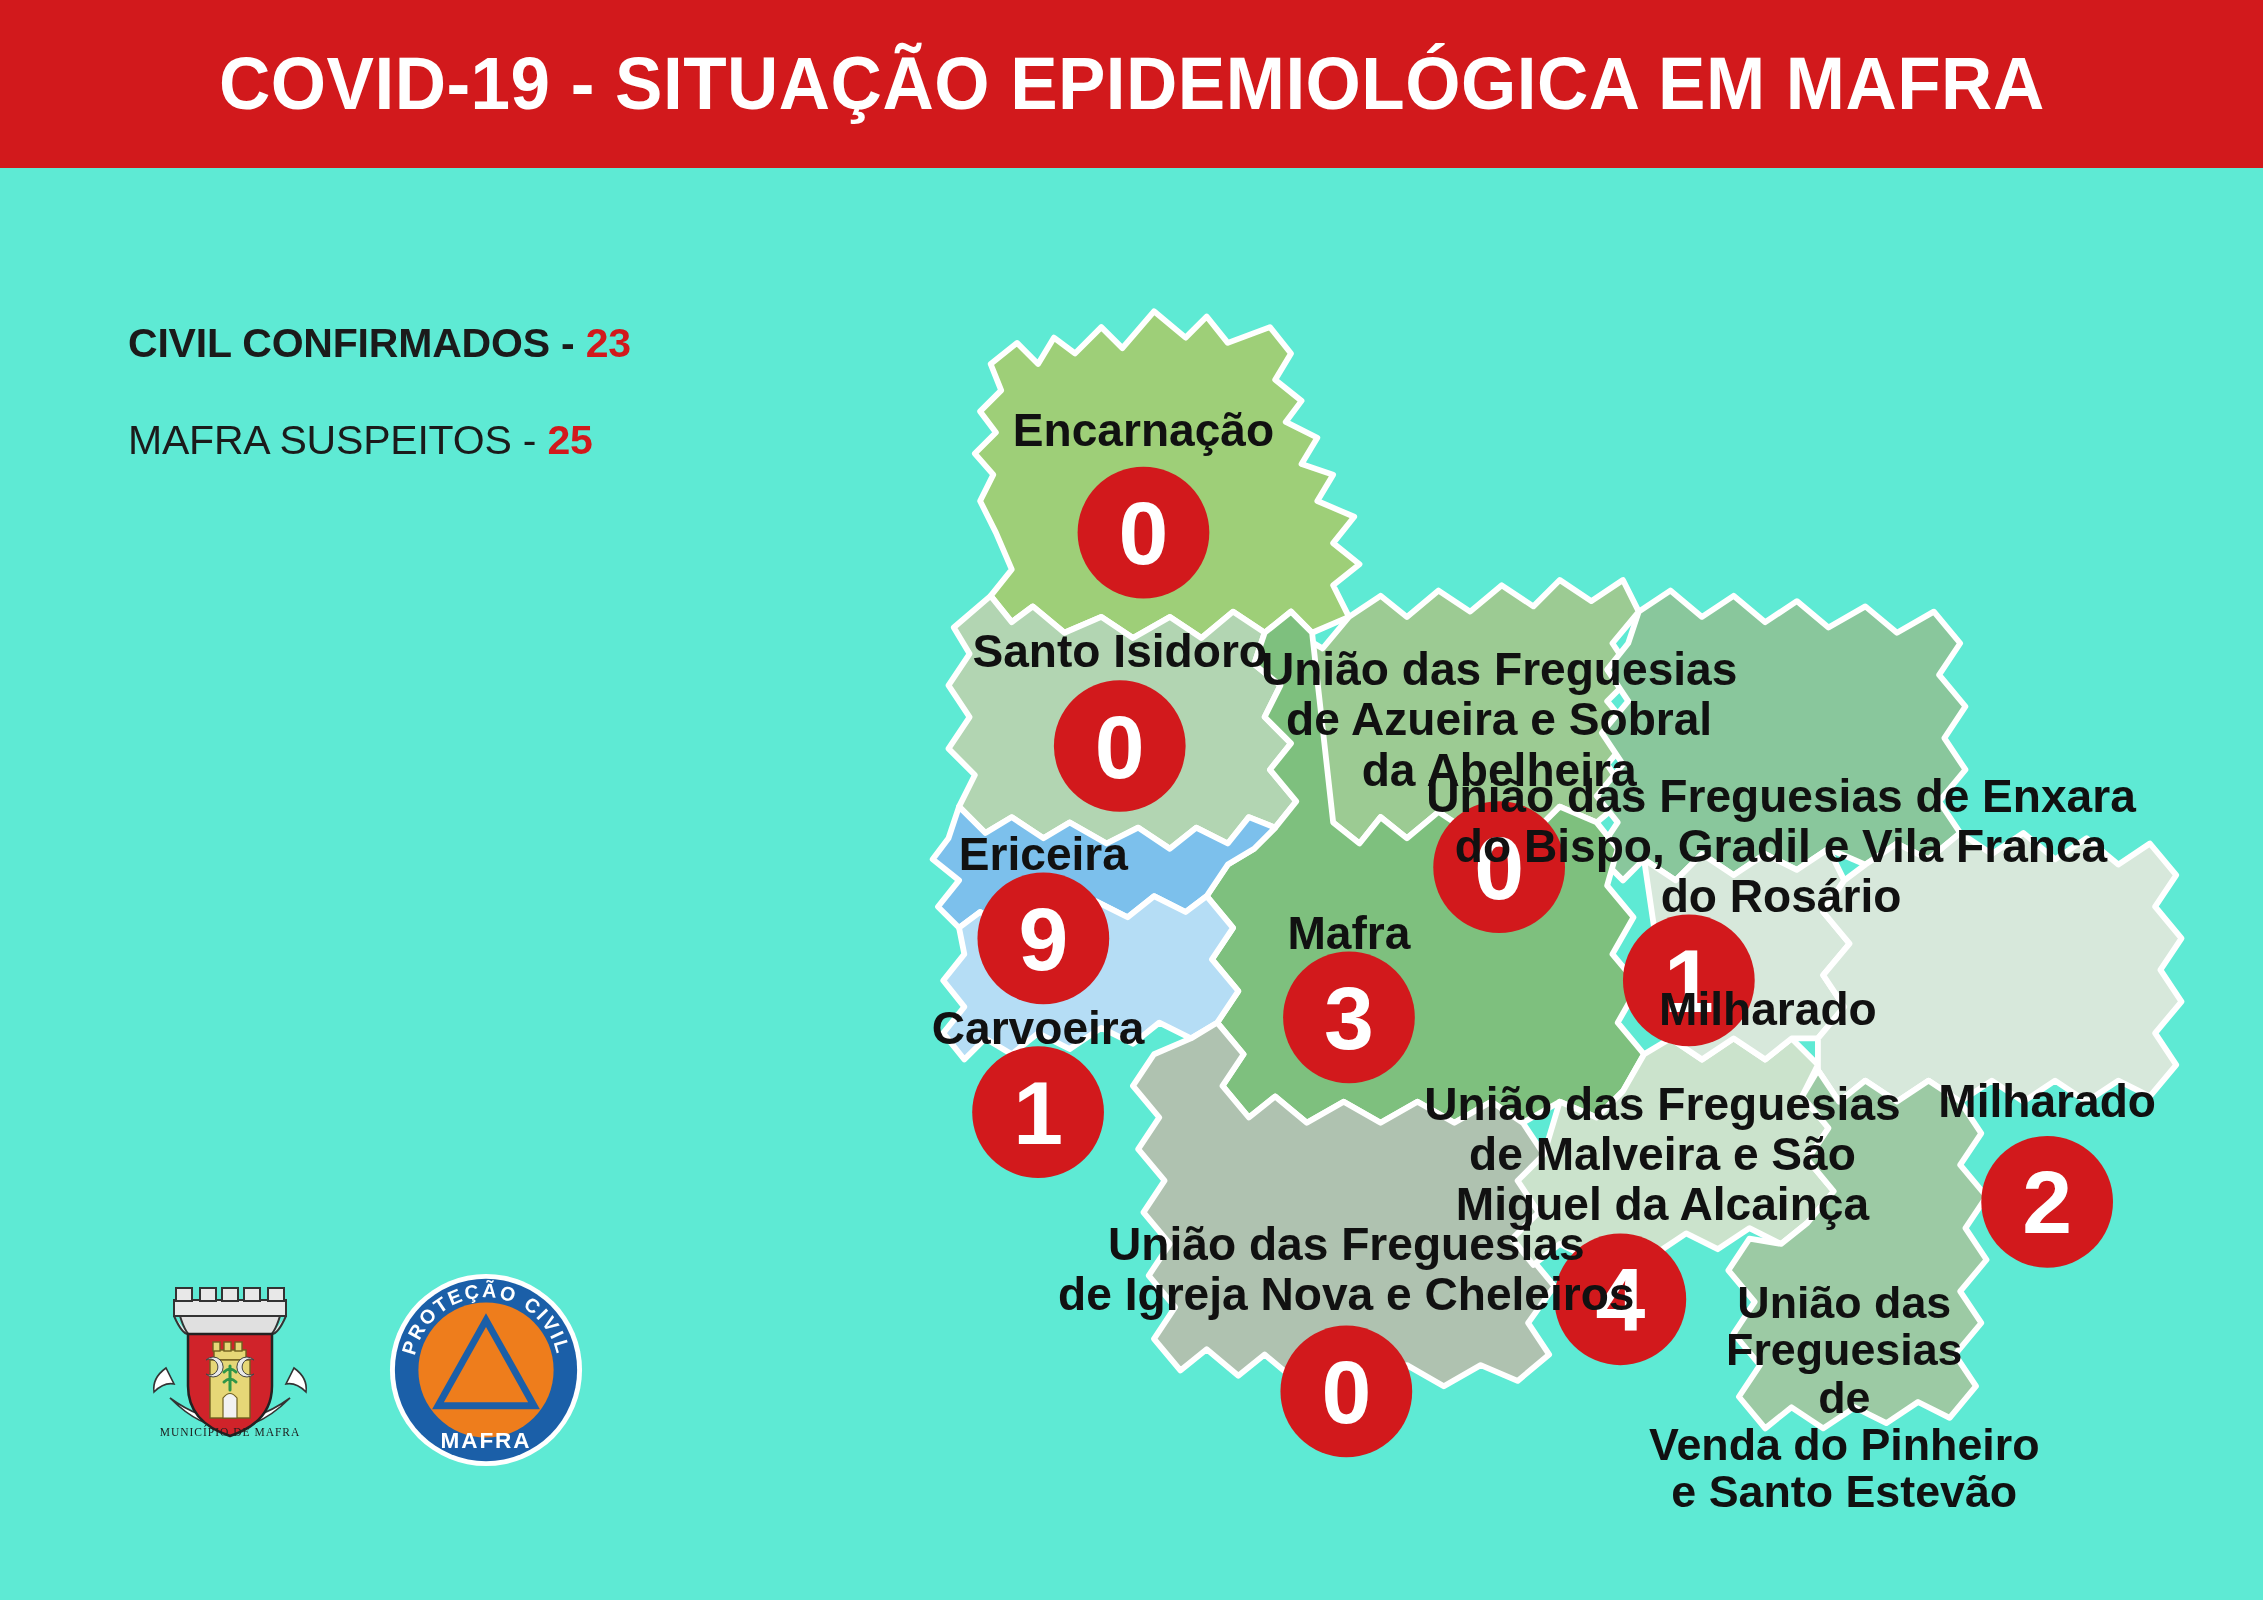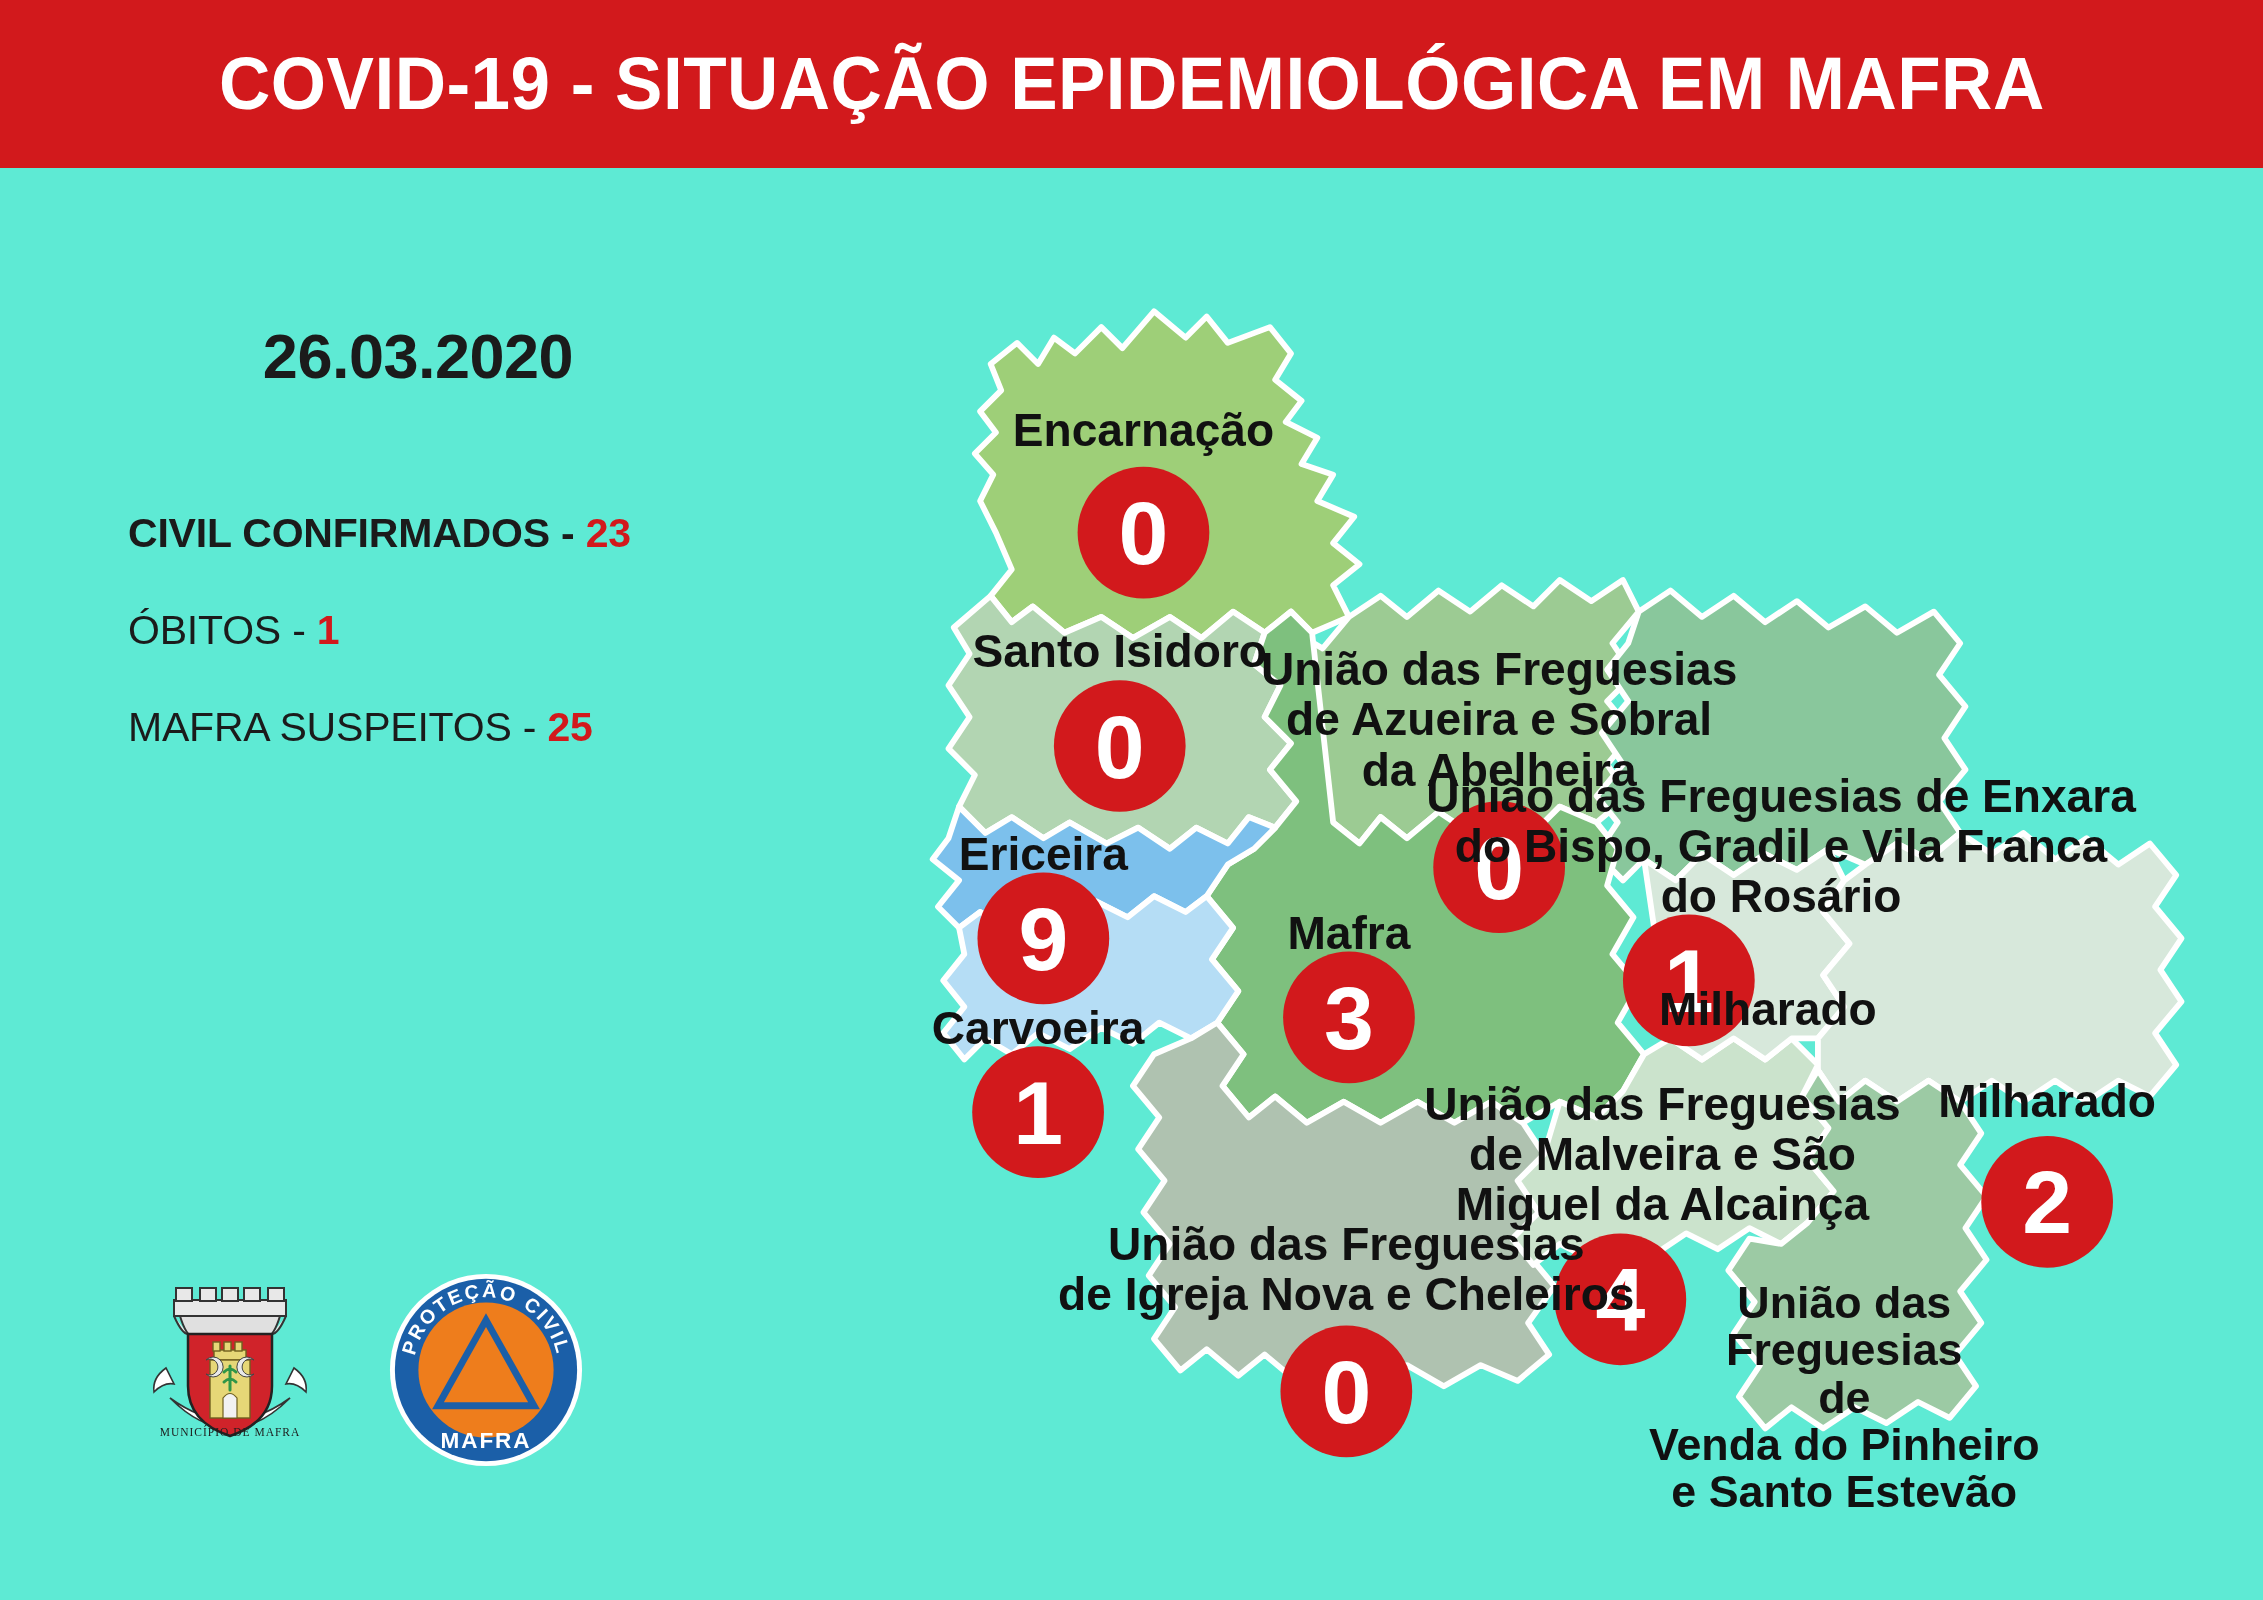--- a/index.html
+++ b/index.html
@@ -125,29 +125,25 @@
 </head>
 <body>
 
 <div id="poster">
 
   <div class="banner" style="background: rgb(210, 25, 28);">
     <div class="banner-title" style="color: rgb(255, 255, 255);">COVID-19 - SITUAÇÃO EPIDEMIOLÓGICA EM MAFRA</div>
   </div>
 
   <div class="stats-panel">
-    <div class="stats-date">26.03.2020</div>
 
     <div class="stat-line emph">
       <span>CIVIL CONFIRMADOS - </span><span class="val" style="color: rgb(210, 25, 28);">23</span>
     </div>
 
-    <div class="stat-line">
-      <span>ÓBITOS - </span><span class="val" style="color: rgb(210, 25, 28);">1</span>
-    </div>
 
     <div class="stat-line">
       <span>MAFRA SUSPEITOS - </span><span class="val" style="color: rgb(210, 25, 28);">25</span>
     </div>
 
   </div>
 
   <div class="logos">
 
     <div class="logo-box">

